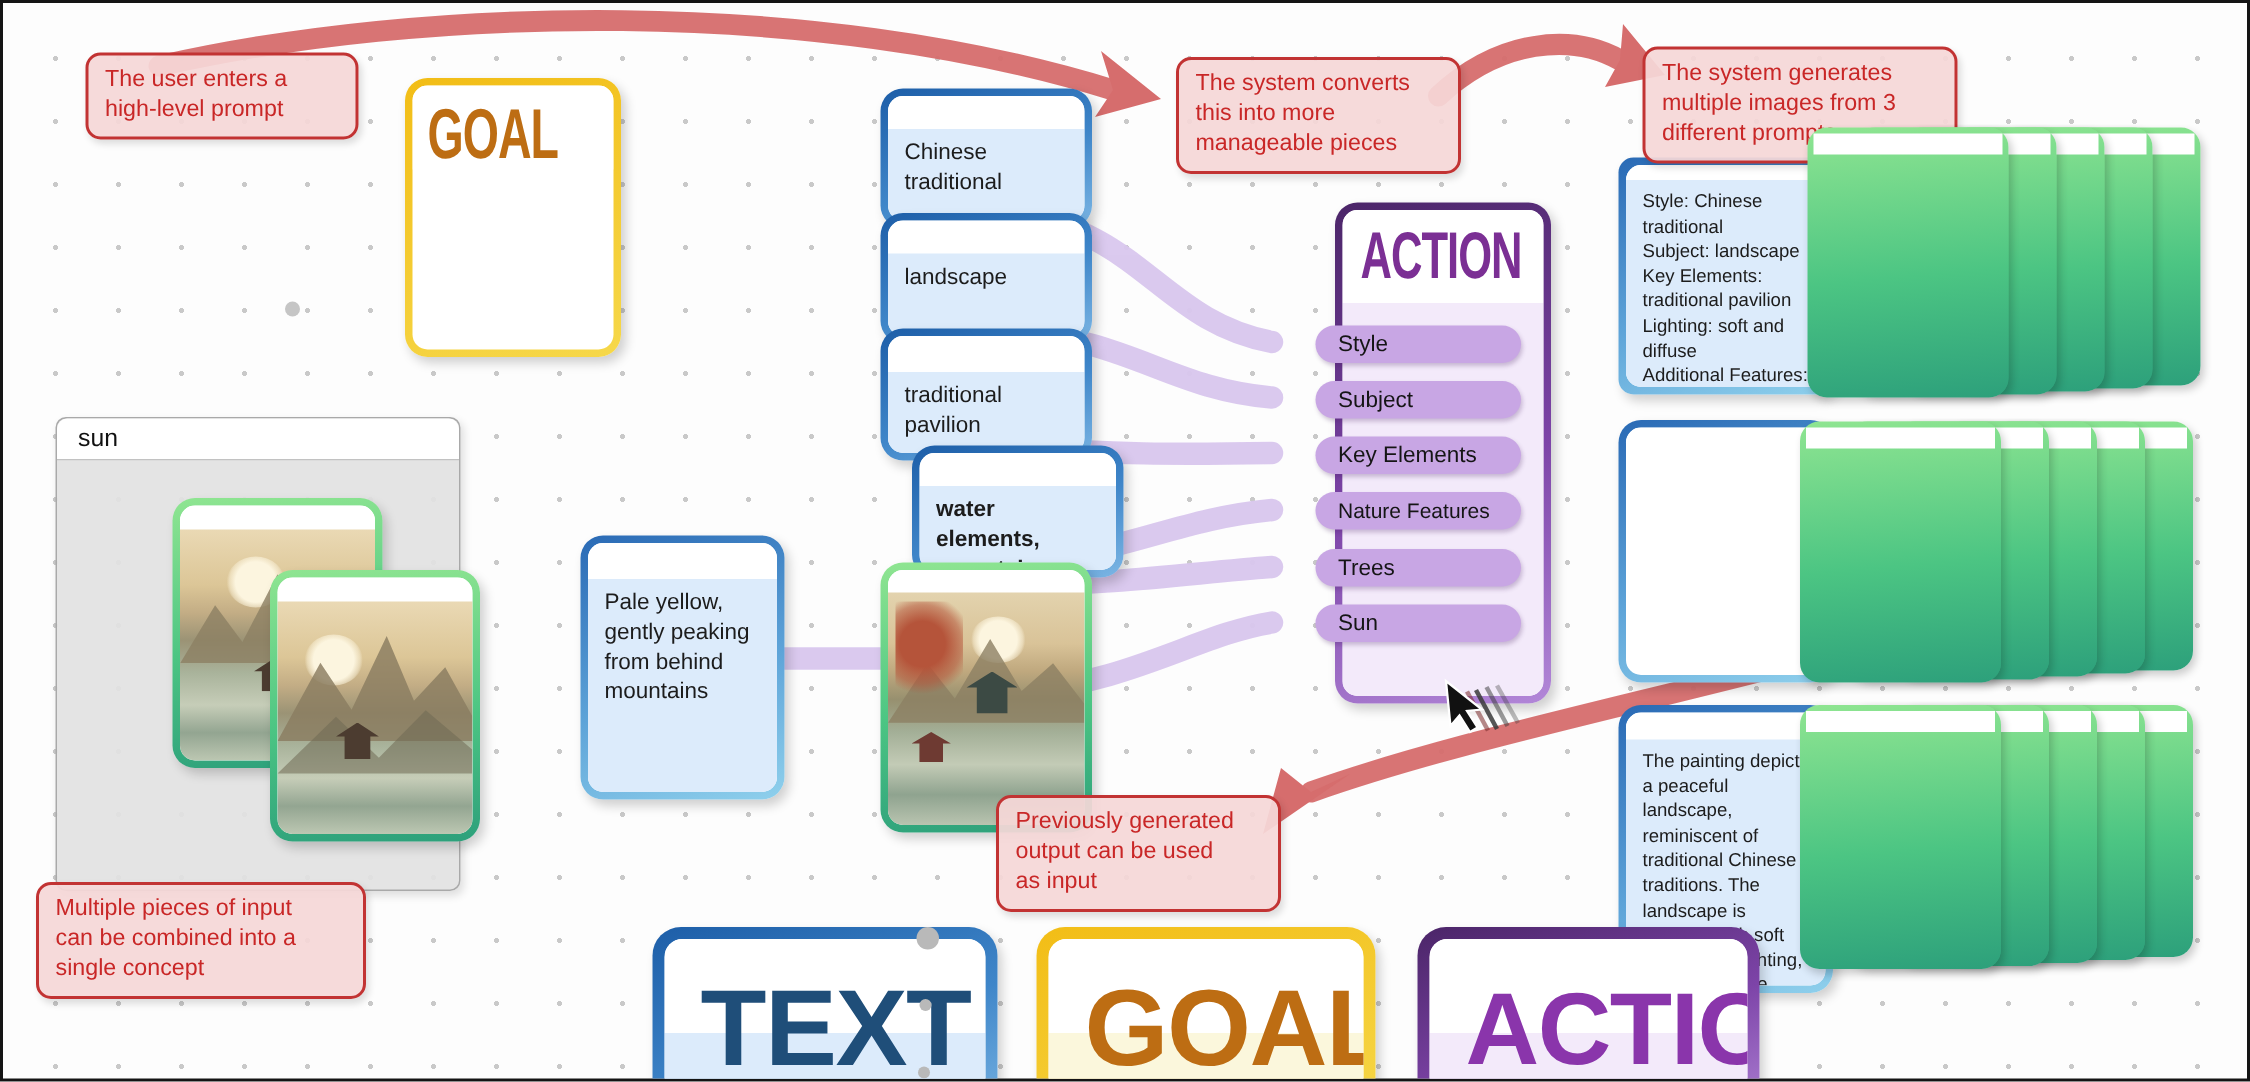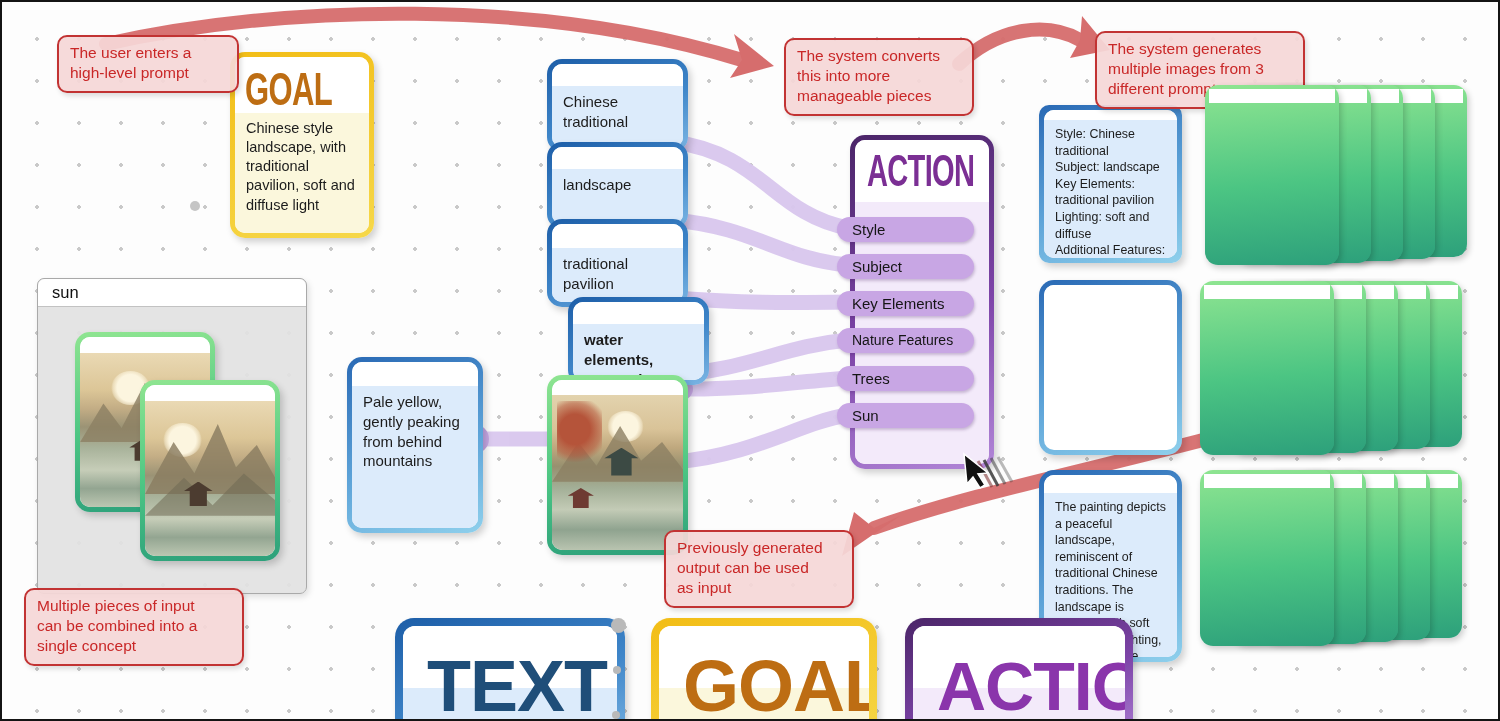--- a/index.html
+++ b/index.html
@@ -3,21 +3,21 @@
 <meta charset="utf-8">
 <style>
   html,body{margin:0;padding:0;background:#888;}
   #frame{position:relative;width:1500px;height:721px;background:#fdfdfd;border:2px solid #141414;
     box-sizing:border-box;overflow:hidden;font-family:"Liberation Sans",sans-serif;
     background-image:radial-gradient(circle,#c9c9c9 1.6px,rgba(0,0,0,0) 1.8px);
     background-size:42px 42px;background-position:14px 16px;}
   svg.lay{position:absolute;left:0;top:0;width:1500px;height:721px;pointer-events:none;}
 
   
-  .gnode{position:absolute;border-radius:15px;padding:5px;box-shadow:3px 4px 7px rgba(0,0,0,.18);}
+  .gnode{position:absolute;border-radius:15px;padding:5px;box-shadow:3px 4px 7px rgba(0,0,0,.18);margin-left:40px;}
   .gnode .inner{width:100%;height:100%;border-radius:10px;background:#fff;overflow:hidden;
     display:flex;flex-direction:column;box-sizing:border-box;}
   .bd-blue{background:linear-gradient(160deg,#1d5ea8 0%,#3f86c9 55%,#7cb6e4 100%);}
   .bd-blue2{background:linear-gradient(160deg,#2a6ab5 0%,#5da3d8 55%,#8fd0ec 100%);}
   .bd-yellow{background:linear-gradient(160deg,#f2bd16 0%,#f6d84a 100%);}
   .bd-purple{background:linear-gradient(160deg,#4b2568 0%,#7d44a8 55%,#b287d8 100%);}
   .bd-green{background:linear-gradient(175deg,#8fe591 0%,#4cc583 55%,#2da07b 100%);}
   .nhdr{background:#fff;flex:0 0 auto;}
   .nbody{flex:1 1 auto;padding:6px 10px 8px 11px;font-size:15px;line-height:1.32;color:#1c1c1c;overflow:hidden;}
   .tint-blue{background:#dcebfb;}
@@ -130,21 +130,20 @@
         <div class="pav" style="left:30%;top:52%;width:22%;height:16%;"></div>
       </div>
     </div>
   </div>
 
   <div class="gnode bd-yellow" style="left:228px;top:50px;width:134px;height:176px;">
     <div class="inner">
       <div class="nhdr" style="height:52px;padding:4px 0 0 10px;">
         <span class="big-title" style="font-size:47px;color:#bd6d13;">GOAL</span>
       </div>
-      <div class="nbody tint-yellow" style="font-size:14.5px;">Chinese style landscape, with traditional pavilion, soft and diffuse light</div>
     </div>
   </div>
 
   <div class="gnode bd-blue" style="left:545px;top:57px;width:131px;height:83px;">
     <div class="inner">
         <div class="nhdr" style="height:22px"></div>
       <div class="nbody tint-blue">Chinese traditional</div>
       </div>
   </div>
   <div class="gnode bd-blue" style="left:545px;top:140px;width:131px;height:77px;">

